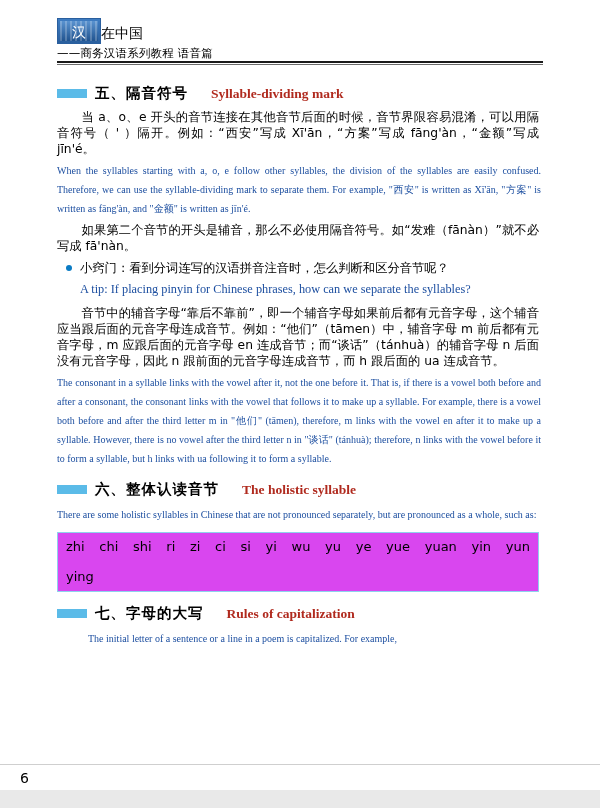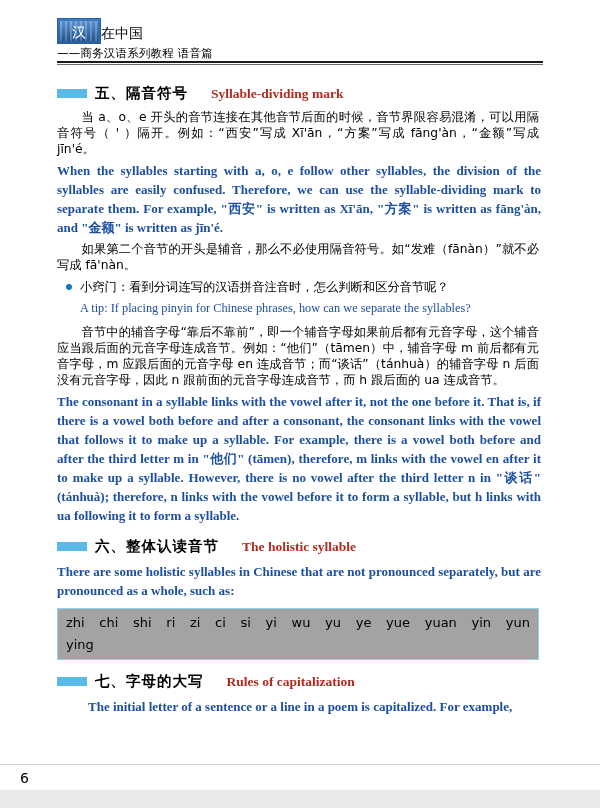--- a/index.html
+++ b/index.html
@@ -135,29 +135,28 @@
     font-size: 12.3px;
     line-height: 16px;
     color: #000;
     font-family: "DejaVu Sans", sans-serif;
     text-align: justify;
     margin-left: 57px;
     margin-right: 57px;
     text-indent: 2em;
   }
   .en {
-    font-size: 13px;
+    font-size: 10px;
     line-height: 19px;
     color: #1d4fa0;
     font-family: "Liberation Serif", serif;
     text-align: justify;
     margin-left: 57px;
     margin-right: 55px;
     text-indent: 2em;
-    font-weight: bold;
   }
   .en.noind { text-indent: 0; }
   .en.ind-sub { margin-left: 88px; text-indent: 0; }
 
   .tip {
     margin-left: 80px;
     margin-right: 57px;
     position: relative;
   }
   .tip-bullet {
@@ -179,27 +178,27 @@
     font-size: 12.3px;
     line-height: 19px;
     color: #1d4fa0;
     font-family: "Liberation Serif", serif;
     margin-top: 2px;
   }
 
   
   .syll-strip {
     margin: 8px 57px 4px 57px;
-    background: #a3a3a3;
+    background: #d946ef;
     border: 1px solid #8fd2ed;
     box-sizing: border-box;
     padding: 5px 8px;
     display: flex;
     flex-wrap: wrap;
-    gap: 4px 14px;
+    gap: 12px 14px;
     justify-content: space-between;
   }
   .syll {
     font-size: 13px;
     font-family: "DejaVu Sans", sans-serif;
     color: #000;
     line-height: 18px;
   }
 
   ol.rules {

